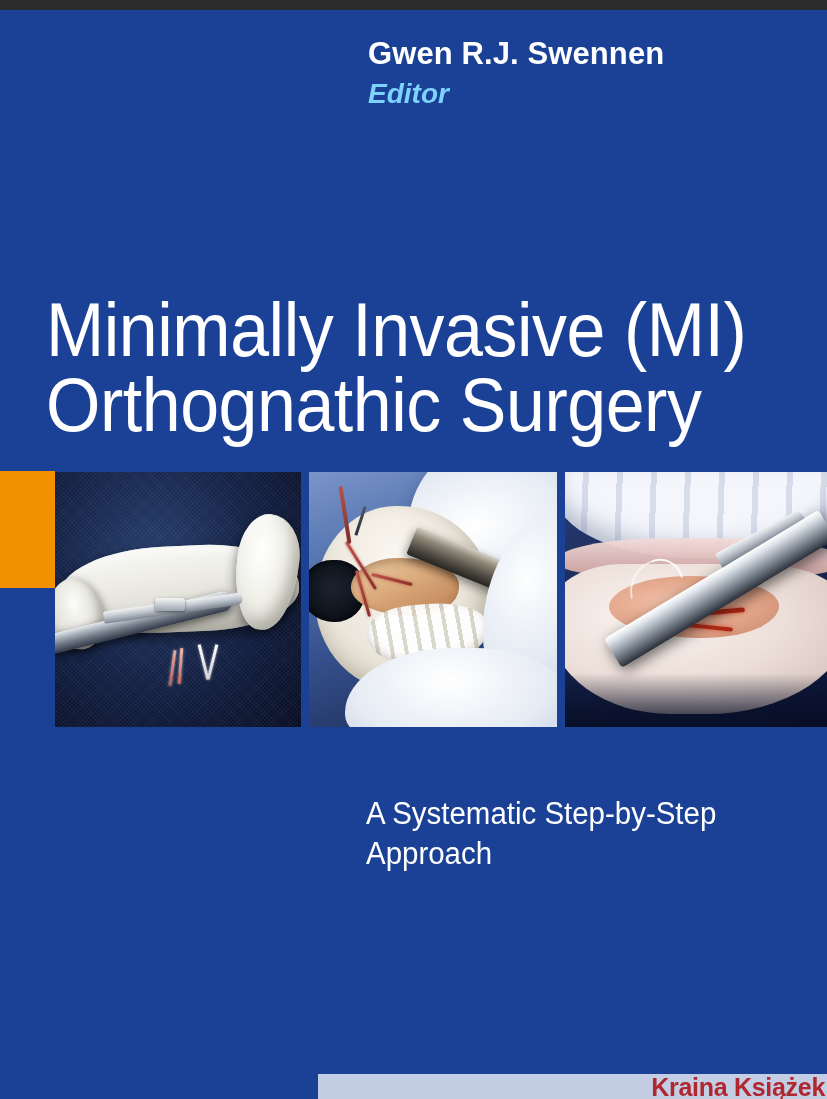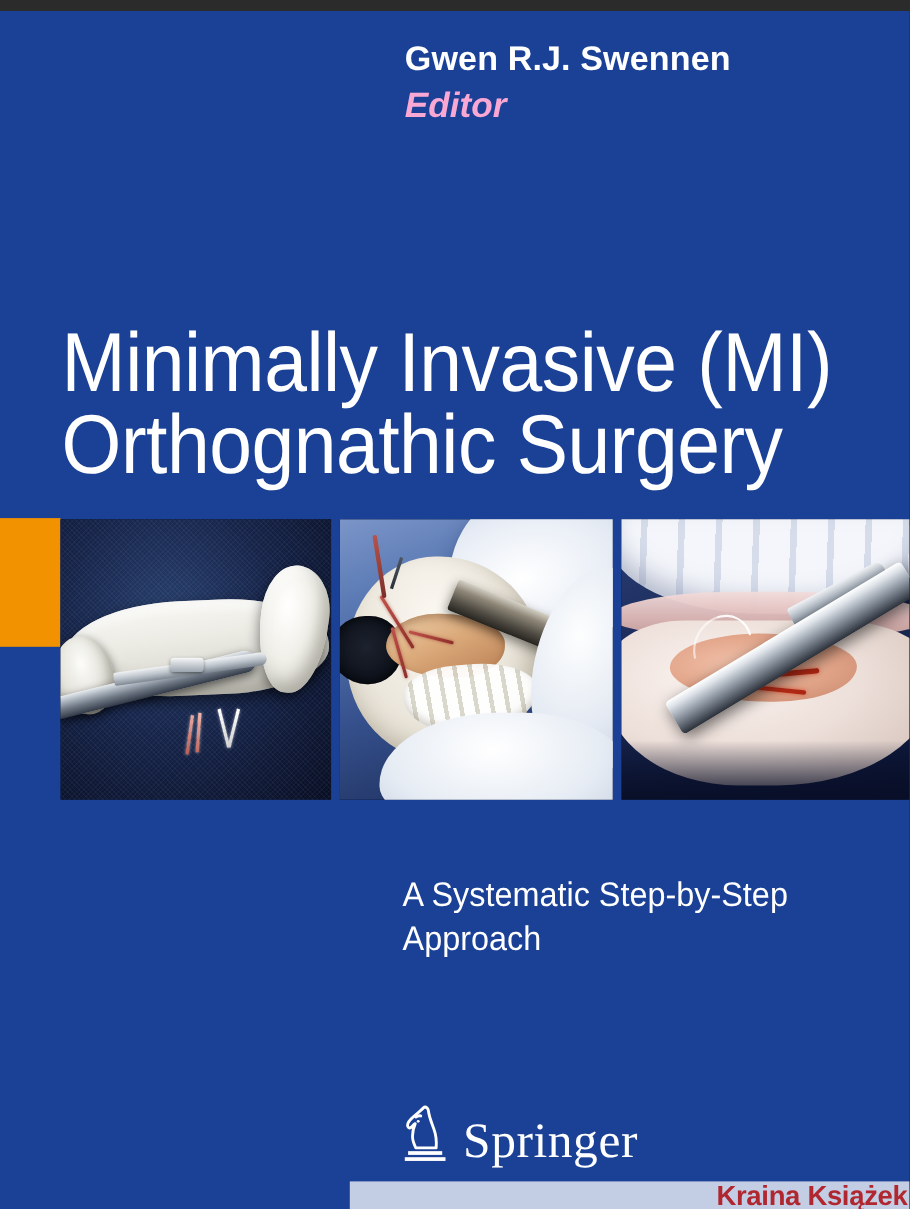--- a/index.html
+++ b/index.html
@@ -28,33 +28,33 @@
   #author-name {
     color: #ffffff;
     font-family: "Liberation Sans", sans-serif;
     font-size: 31px;
     font-weight: 600;
     letter-spacing: 0.1px;
     line-height: 1.05;
     white-space: nowrap;
   }
   #author-role {
-    color: #f9a8d4;
+    color: #7dd3fc;
     font-family: "Liberation Sans", sans-serif;
-    font-size: 32px;
+    font-size: 28px;
     font-style: italic;
     font-weight: 600;
     line-height: 1.05;
     margin-top: 8px;
   }
 
   
   #title-block {
     position: absolute;
-    left: 56px;
+    left: 46px;
     top: 282px;
     width: 760px;
   }
   .title-line {
     color: #ffffff;
     font-family: "Liberation Sans Narrow", "Liberation Sans", sans-serif;
     font-size: 76px;
     font-weight: 400;
     line-height: 0.99;
     letter-spacing: -0.5px;
@@ -483,41 +483,20 @@
       <div class="shadow-bottom"></div>
     </div>
 
   </div>
 
   <div id="subtitle-block">
     <div class="subtitle-line">A Systematic Step-by-Step</div>
     <div class="subtitle-line">Approach</div>
   </div>
 
-  <div id="springer-logo">
-    <svg id="springer-mark" width="44" height="54" viewBox="0 0 44 54">
-      <g fill="none" stroke="#ffffff" stroke-width="2.6" stroke-linejoin="round" stroke-linecap="round">
-        <path d="M20.5 4.5 C17.5 7.5 14 10.5 10.5 13.5
-                 C7.5 16 5.5 18.5 5.5 21
-                 C5.5 23 7 24 8.5 23
-                 C10 22 11 20 12.5 19.5
-                 C11 23 10 27 10 31
-                 C10 35 11.5 38.5 13 41.5
-                 L31.5 41.5
-                 C32 36 31.5 30 29.5 24.5
-                 C27.5 19 25 13 24.5 8
-                 C24.3 6 22.8 4 20.5 4.5 Z"></path>
-        <path d="M13 13.5 C14.5 12.5 16 12 17.5 12.5"></path>
-        <circle cx="15.2" cy="17.4" r="1.3" fill="#ffffff" stroke="none"></circle>
-      </g>
-      <rect x="6" y="44.5" width="31" height="3.4" fill="#ffffff"></rect>
-      <rect x="3" y="50" width="37" height="3.4" fill="#ffffff"></rect>
-    </svg>
-    <span id="springer-word">Springer</span>
-  </div>
 
   <div id="bottom-bar">
     <div id="watermark">
       <div id="watermark-text">Kraina Książek</div>
       <svg id="watermark-book" width="146" height="14" viewBox="0 0 146 14">
         <path d="M0 0 H69 C71 0 72 4 73 9 C74 4 75 0 77 0 H146 V3 H78 C76 3 75 7 73 13 C71 7 70 3 68 3 H0 Z" fill="#b02730"></path>
       </svg>
     </div>
   </div>
 

